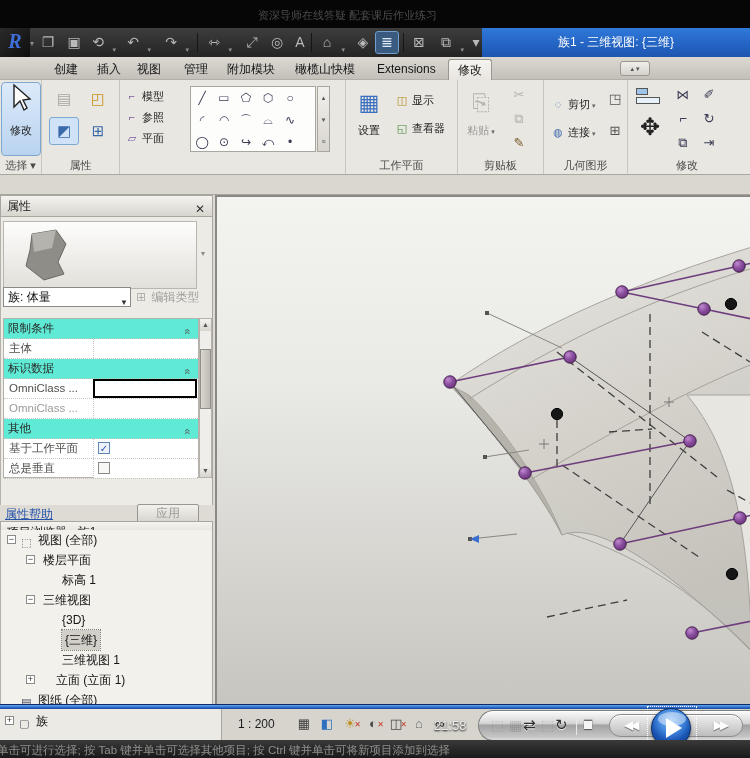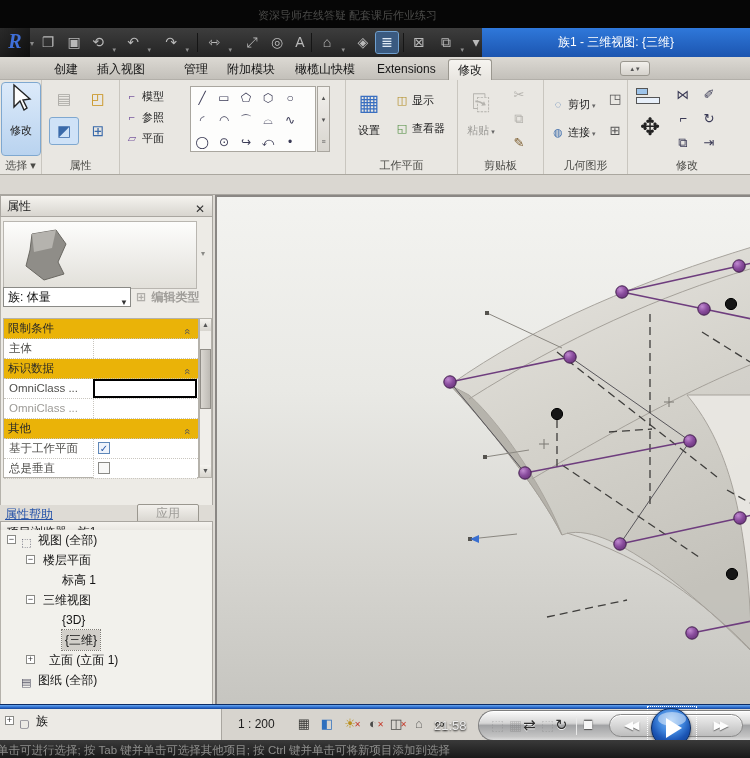--- a/index.html
+++ b/index.html
@@ -67,25 +67,25 @@
   #left-col { left:0; top:195px; width:215px; height:545px; background:#dedbd5; }
   .pal-head { position:absolute; left:0; width:213px; height:22px; background:linear-gradient(#f5f3ef,#d8d5cf);
     border:1px solid #a9a6a0; font-size:12px; color:#1c1c1c; line-height:20px; padding-left:6px; }
   .pal-x { position:absolute; right:5px; top:3px; font-size:12px; color:#333; width:14px; text-align:center; }
   #prop-body { position:absolute; left:0; top:22px; width:213px; height:288px; background:#edebe6; border-left:1px solid #b5b2ab; border-right:1px solid #a9a6a0; }
   #preview { position:absolute; left:2px; top:4px; width:194px; height:68px; background:linear-gradient(#fdfdfc,#e2e0da); border:1px solid #b9b6b0; }
   #preview-dd { position:absolute; left:200px; top:32px; font-size:8px; color:#8a8a86; }
   #type-row { position:absolute; left:2px; top:70px; width:209px; height:20px; }
   #type-select { position:absolute; left:0; top:0; width:128px; height:20px; background:#fff; border:1px solid #8a8a86; font-size:12px; color:#111; line-height:18px; padding-left:4px; }
   #type-select .dd { position:absolute; right:2px; top:6px; font-size:8px; color:#333; }
-  #edit-type { position:absolute; left:133px; top:0; width:76px; height:20px; font-size:12px; color:#a09e9a; line-height:20px;font-weight:bold; }
+  #edit-type { position:absolute; left:133px; top:0; width:76px; height:20px; font-size:12px; color:#a09e9a; line-height:20px; }
   #edit-type .eic { color:#b0aeaa; font-size:12px; margin-right:2px; }
   #prop-grid { position:absolute; left:2px; top:101px; width:196px; height:160px; border:1px solid #b5b2ab; background:#fff; }
   .grow { position:relative; height:20px; border-bottom:1px dotted #c9c6bf; font-size:11.5px; }
-  .grow.sec { background:#eab308; color:#2a2a28; line-height:19px; padding-left:4px; }
+  .grow.sec { background:#5eead4; color:#2a2a28; line-height:19px; padding-left:4px; }
   .grow.sec .chev { position:absolute; right:8px; top:3px; color:#555; transform:rotate(90deg); font-size:11px; }
   .grow .lab { position:absolute; left:0; top:0; width:88px; height:19px; line-height:19px; padding-left:5px; color:#504f4c; overflow:hidden; white-space:nowrap; }
   .grow .lab.muted { color:#9d9b97; }
   .grow .val { position:absolute; left:89px; top:0; width:104px; height:19px; border-left:1px dotted #c9c6bf; background:#fff; }
   .grow .val.selcell { outline:2px solid #000; outline-offset:-2px; }
   .cbox { position:absolute; left:4px; top:3px; width:12px; height:12px; border:1px solid #8a8a86; background:#f8f8f7; font-size:10px; line-height:11px; text-align:center; color:#2456a8; }
   .cbox.on { background:#eef3fb; border-color:#5e87b8; }
   #prop-scroll { position:absolute; left:198px; top:101px; width:13px; height:160px; background:#f0eeea; border:1px solid #b5b2ab; }
   #prop-scroll .arr { position:absolute; left:0; width:11px; height:12px; font-size:7px; color:#555; text-align:center; line-height:12px; background:linear-gradient(#f5f3ef,#d8d5cf); }
   #prop-thumb { position:absolute; left:0; top:30px; width:11px; height:60px; background:linear-gradient(90deg,#dad7d1,#bdbab4); border:1px solid #918e88; }
@@ -170,21 +170,21 @@
         <div class="qicon" style="left: 408px;">⊠</div>
         <div class="qicon" style="left: 435px;">⧉<span class="dd">▾</span></div>
         <div class="qicon" style="left: 465px;">▾</div>
       </div>
     <div id="win-title">族1 - 三维视图: {三维}</div>
   </div>
 
   <div id="tab-row" class="abs">
       <div class="tab" style="left: 45px;">创建</div>
       <div class="tab" style="left: 88px;">插入</div>
-      <div class="tab" style="left: 112px;">视图</div>
+      <div class="tab" style="left: 128px;">视图</div>
       <div class="tab" style="left: 175px;">管理</div>
       <div class="tab" style="left: 218px;">附加模块</div>
       <div class="tab" style="left: 286px;">橄榄山快模</div>
       <div class="tab" style="left: 368px;">Extensions</div>
       <div class="tab active" style="left: 448px;">修改</div>
     </div>
   <div id="ribbon-state" class="abs">▴ ▾</div>
 
   <div id="ribbon" class="abs">
 
@@ -389,22 +389,25 @@
             <span class="texp" style="left: 25px;">−</span>
             <span class="tlab" style="left: 42px;">三维视图</span>
           </div>
           <div class="titem">
             <span class="tlab" style="left: 61px;">{3D}</span>
           </div>
           <div class="titem">
             <span class="tlab selected" style="left: 61px;">{三维}</span>
           </div>
           <div class="titem">
+            <span class="tlab" style="left: 61px;">三维视图 1</span>
+          </div>
+          <div class="titem">
             <span class="texp" style="left: 25px;">+</span>
-            <span class="tlab" style="left: 48px;">立面 (立面 1)</span>
+            <span class="tlab" style="left: 55px;">立面 (立面 1)</span>
           </div>
           <div class="titem">
             <span class="tico" style="left: 20px;">▤</span>
             <span class="tlab" style="left: 37px; text-align: center;">图纸 (全部)</span>
           </div>
         </div>
     </div>
   </div>
 
   <div id="viewport" class="abs">

